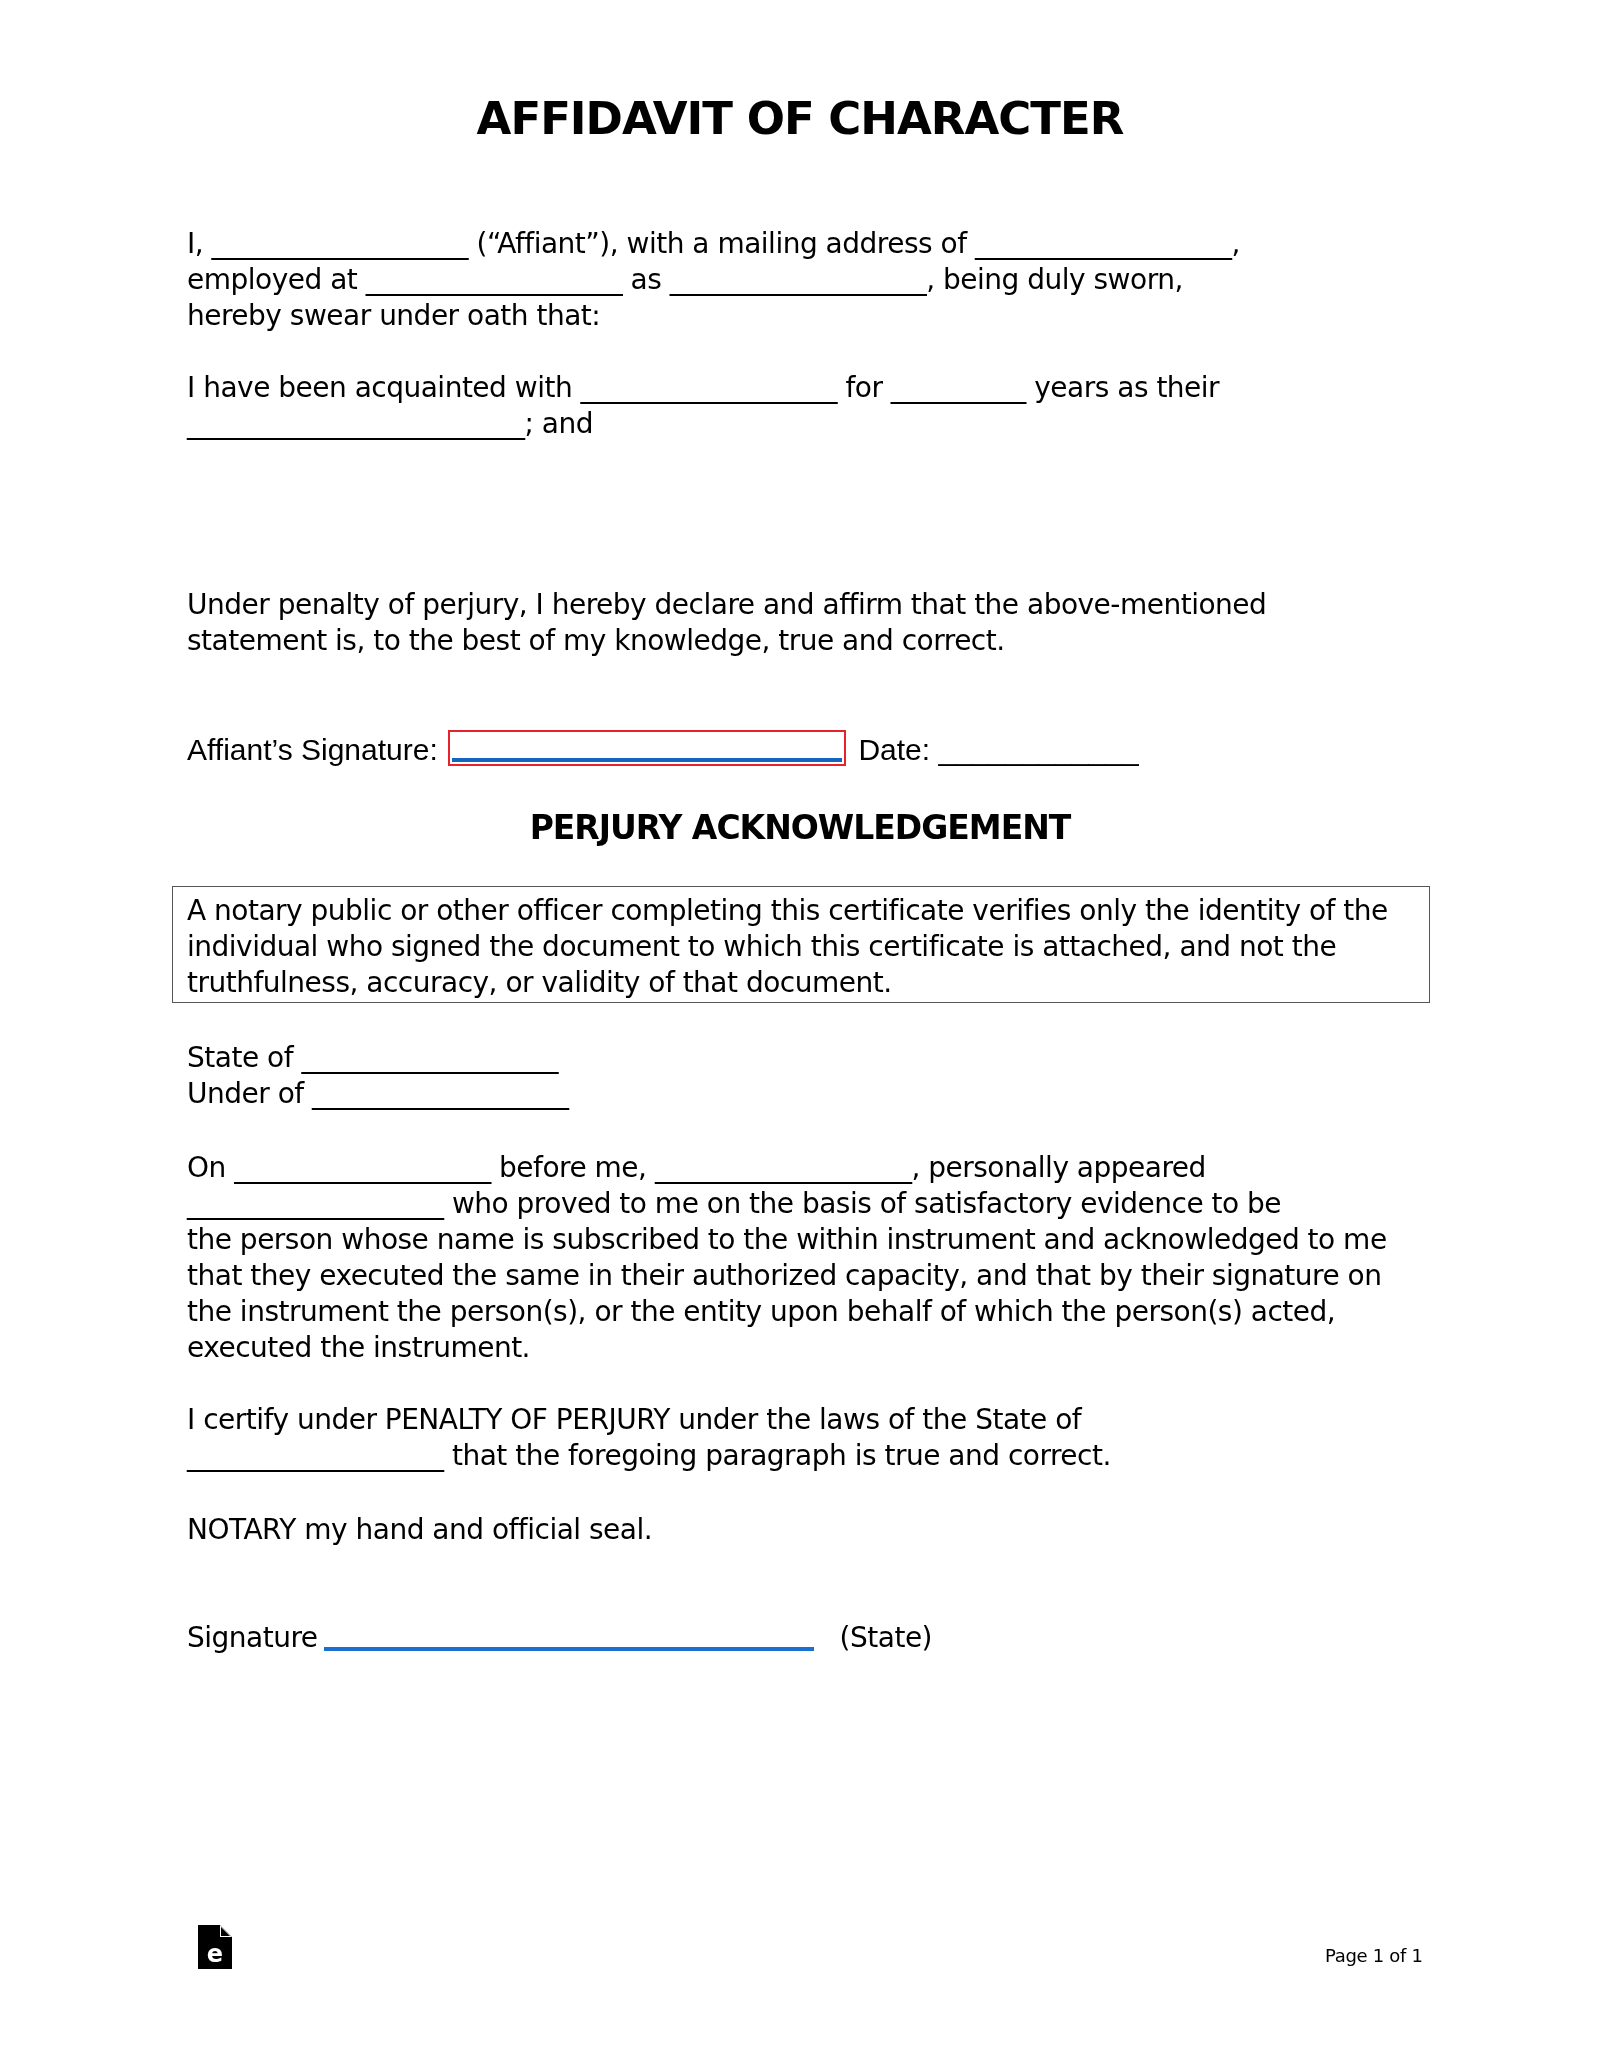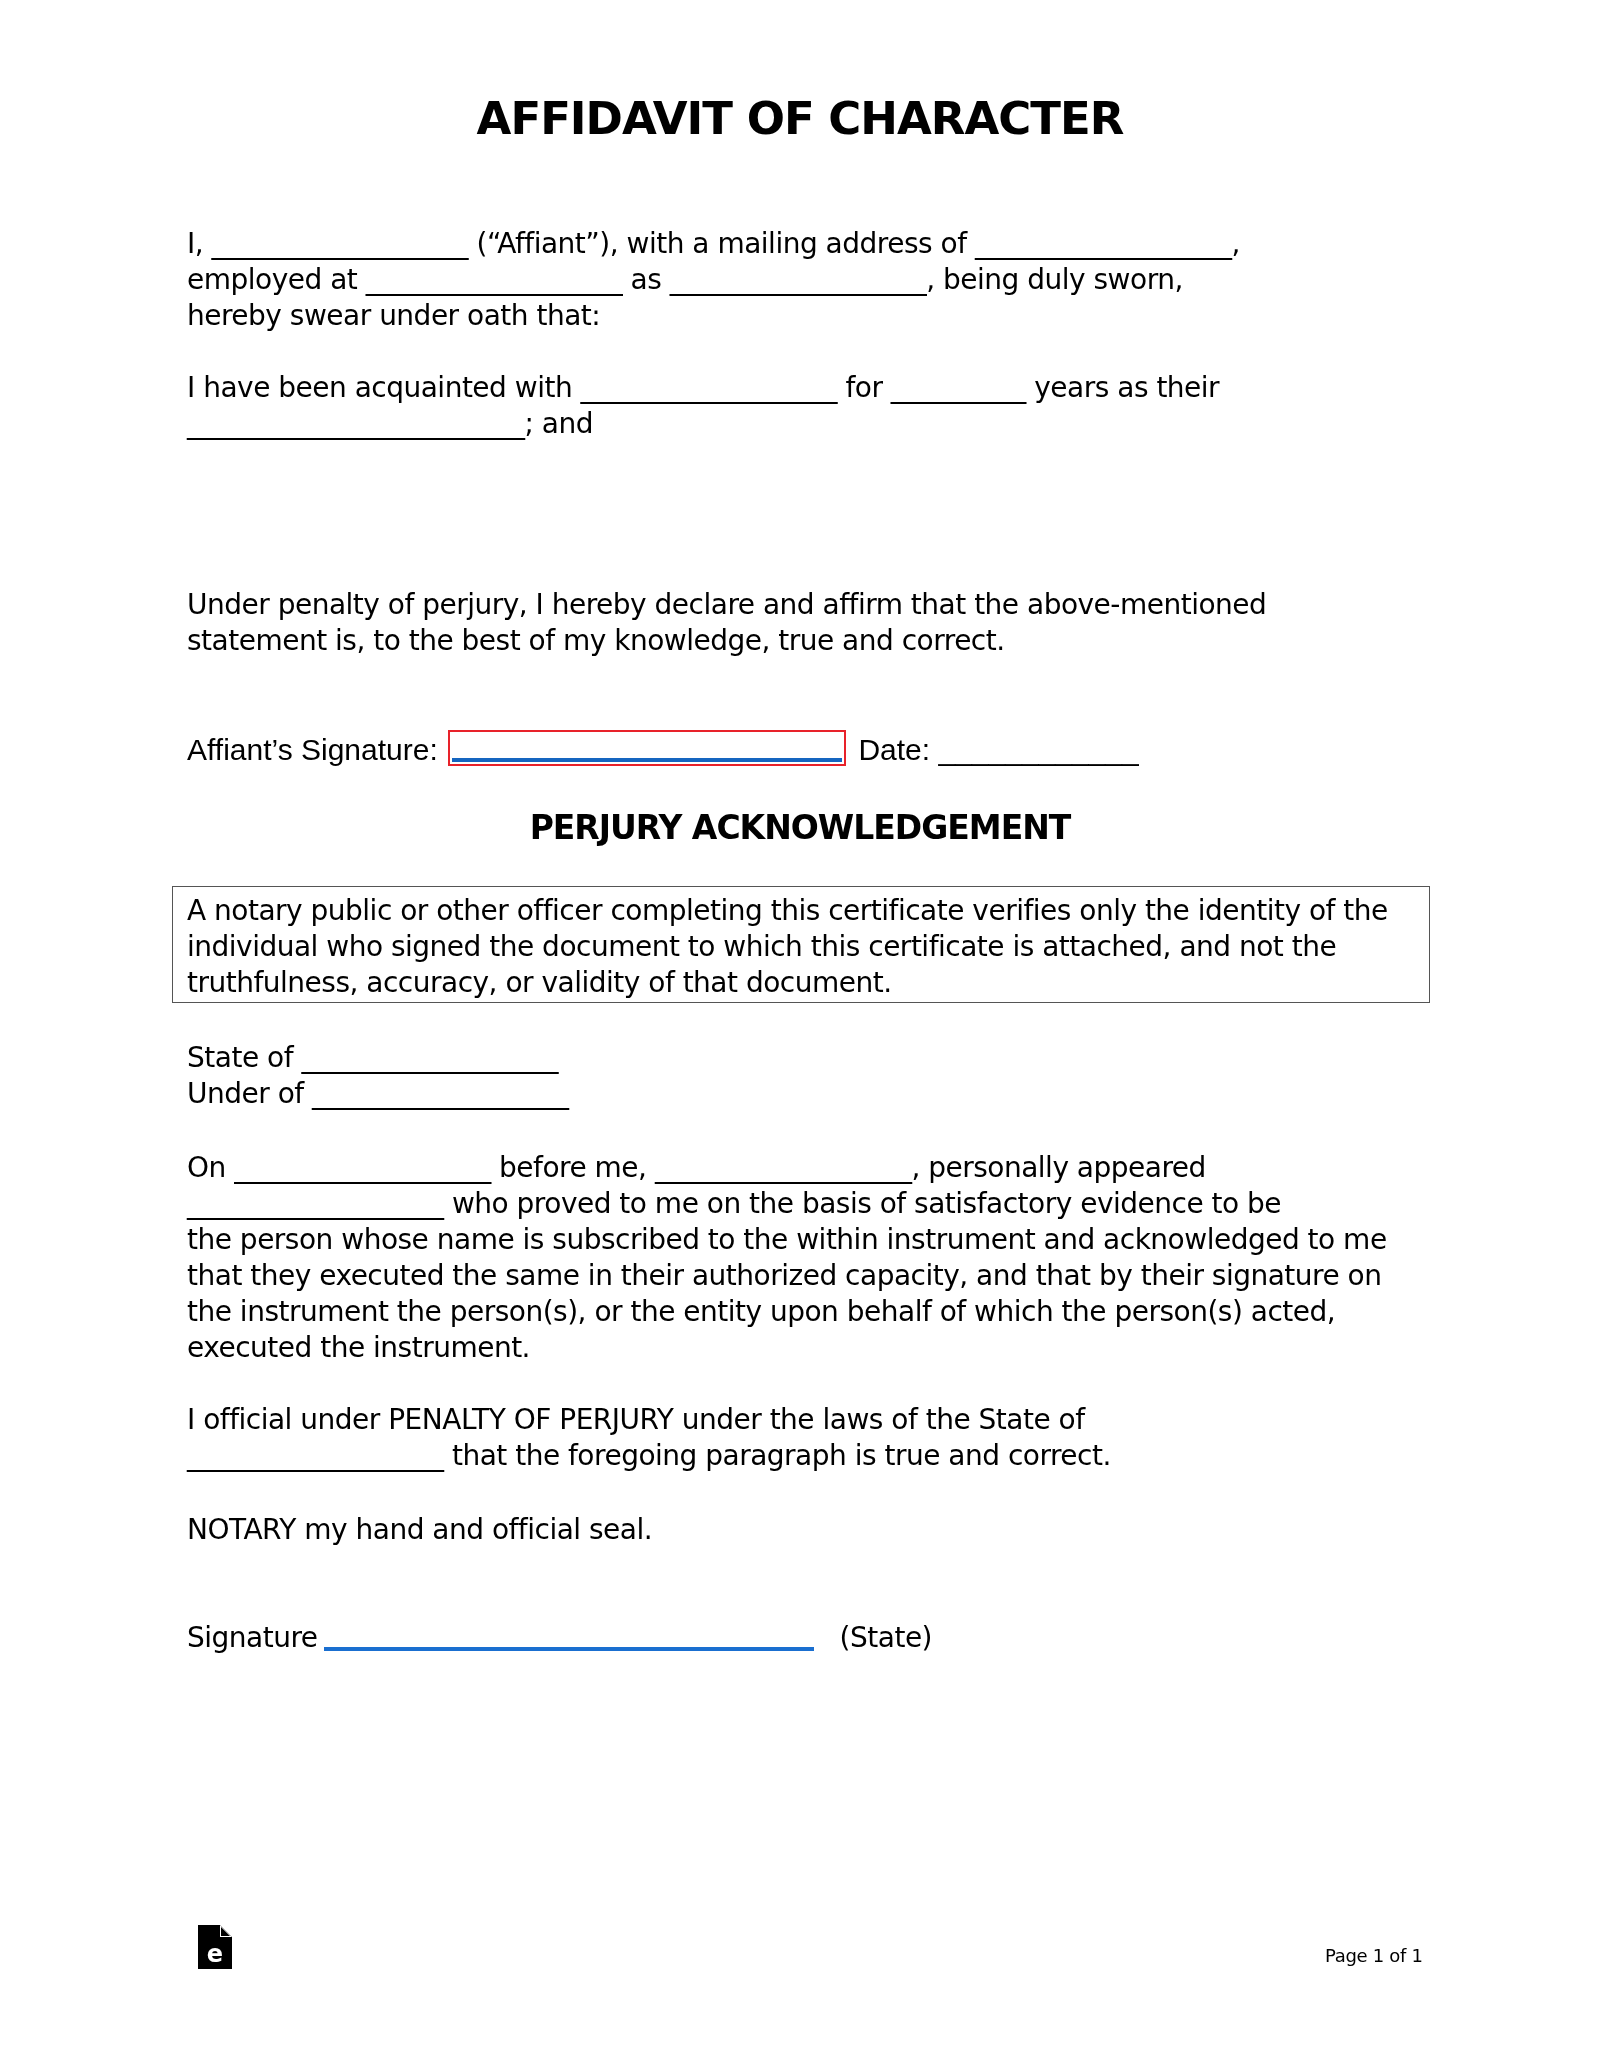--- a/index.html
+++ b/index.html
@@ -71,21 +71,21 @@
   </div>
 
   <div class="para" style="top:1040px">State of ___________________
 Under of ___________________</div>
   <div class="para" style="top:1150px">On ___________________ before me, ___________________, personally appeared
 ___________________ who proved to me on the basis of satisfactory evidence to be
 the person whose name is subscribed to the within instrument and acknowledged to me
 that they executed the same in their authorized capacity, and that by their signature on
 the instrument the person(s), or the entity upon behalf of which the person(s) acted,
 executed the instrument.</div>
-  <div class="para" style="top:1402px">I official under PENALTY OF PERJURY under the laws of the State of
+  <div class="para" style="top:1402px">I certify under PENALTY OF PERJURY under the laws of the State of
 ___________________ that the foregoing paragraph is true and correct.</div>
   <div class="para" style="top:1512px">NOTARY my hand and official seal.</div>
 
   <div class="para" style="top:1620px; white-space:nowrap">
     <span>Signature</span><span class="blue-line"></span><span>(State)</span>
   </div>
 
   <div class="logo">
     <svg width="34" height="44" viewBox="0 0 34 44">
       <path d="M0 0 H22 L34 12 V44 H0 Z" fill="#000"></path>

